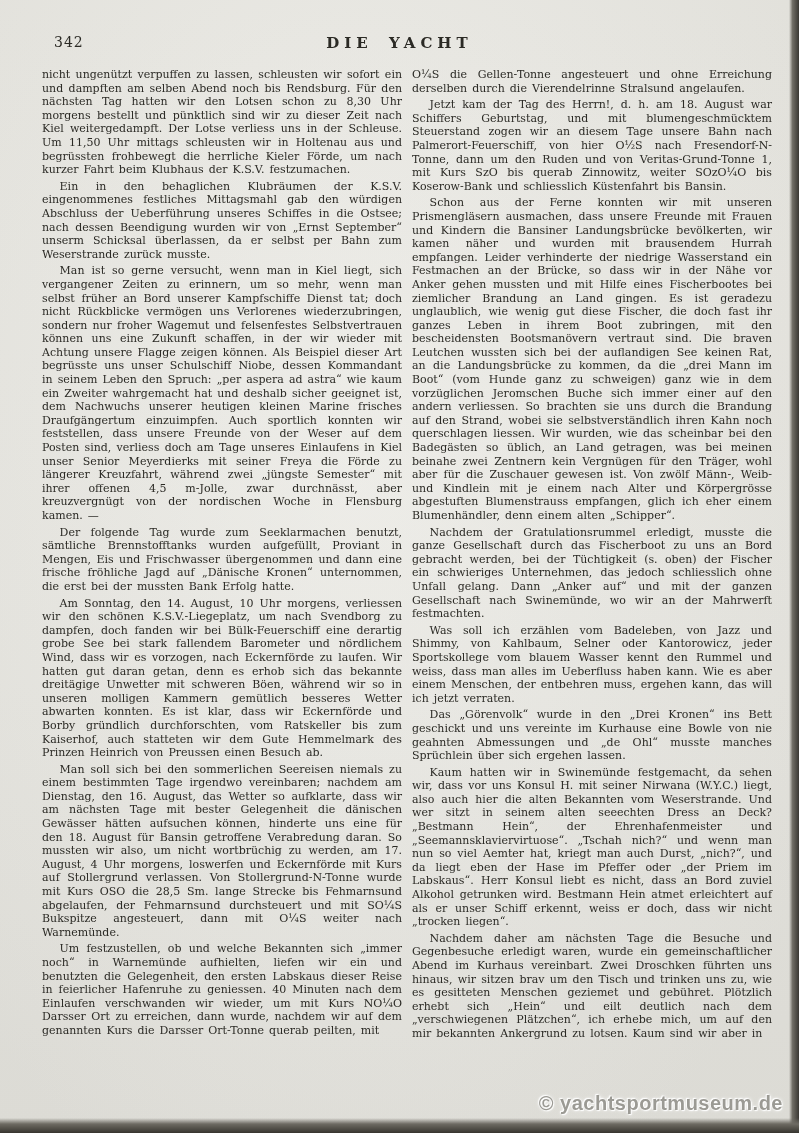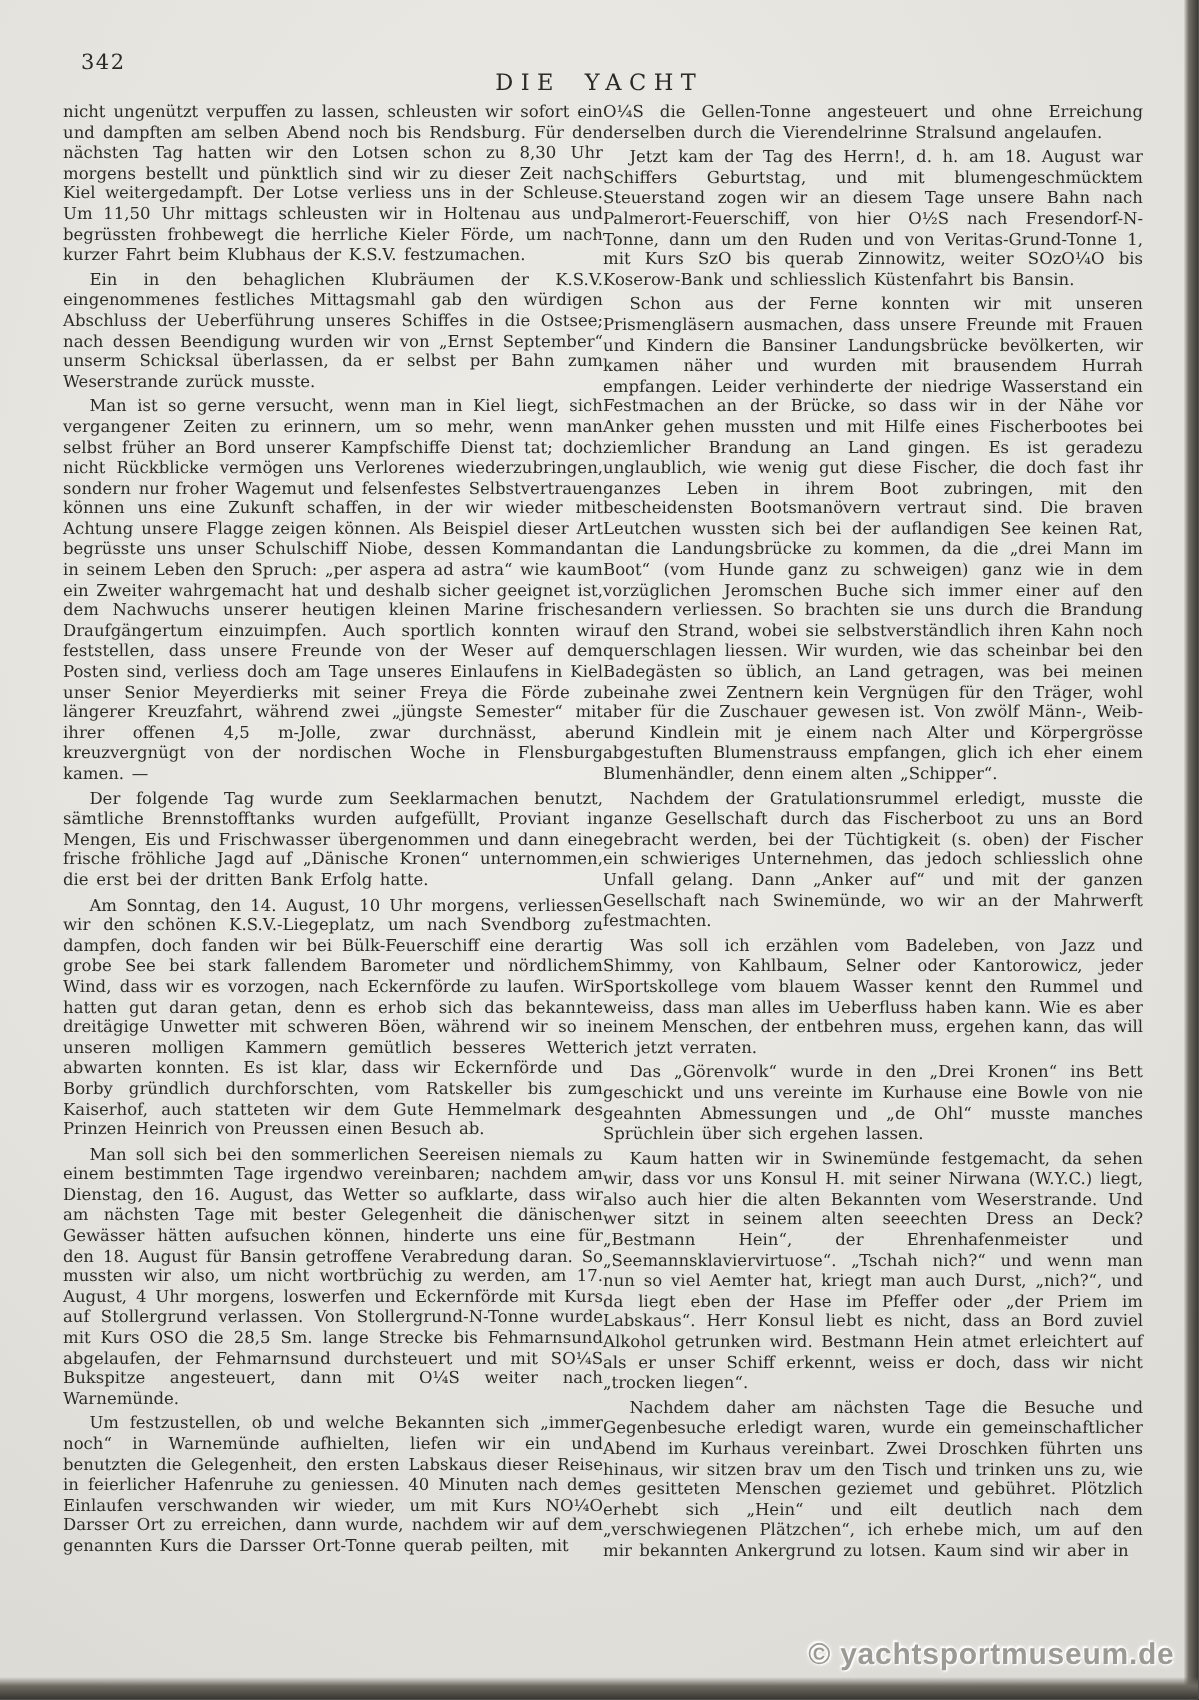--- a/index.html
+++ b/index.html
@@ -42,32 +42,34 @@
     position: absolute;
     left: 54px;
     top: 0;
     font-size: 14px;
     letter-spacing: 1px;
   }
   .journal-title {
     position: absolute;
     left: 0;
     width: 100%;
-    top: 12px;
+    top: 0;
     text-align: center;
     font-size: 15px;
     letter-spacing: 5px;
     word-spacing: 6px;
+    font-weight: bold;
   }
   .columns {
     position: absolute;
     top: 68px;
     left: 42px;
     width: 730px;
     display: flex;
+    gap: 10px;
   }
   .column {
     width: 360px;
     text-align: justify;
     font-size: 11px;
     line-height: 13.6px;
     word-spacing: 0.14em;
   }
   .column p {
     margin: 0 0 3px 0;
@@ -98,21 +100,21 @@
   <div class="page-header">
     <span class="page-number">342</span>
     <span class="journal-title">DIE YACHT</span>
   </div>
 
   <div class="columns">
     <div class="column">
         <p class="no-indent">nicht ungenützt verpuffen zu lassen, schleusten wir sofort ein und dampften am selben Abend noch bis Rendsburg. Für den nächsten Tag hatten wir den Lotsen schon zu 8,30 Uhr morgens bestellt und pünktlich sind wir zu dieser Zeit nach Kiel weitergedampft. Der Lotse verliess uns in der Schleuse. Um 11,50 Uhr mittags schleusten wir in Holtenau aus und begrüssten frohbewegt die herrliche Kieler Förde, um nach kurzer Fahrt beim Klubhaus der K.S.V. festzumachen.</p>
         <p>Ein in den behaglichen Klubräumen der K.S.V. eingenommenes festliches Mittagsmahl gab den würdigen Abschluss der Ueberführung unseres Schiffes in die Ostsee; nach dessen Beendigung wurden wir von „Ernst September“ unserm Schicksal überlassen, da er selbst per Bahn zum Weserstrande zurück musste.</p>
         <p>Man ist so gerne versucht, wenn man in Kiel liegt, sich vergangener Zeiten zu erinnern, um so mehr, wenn man selbst früher an Bord unserer Kampfschiffe Dienst tat; doch nicht Rückblicke vermögen uns Verlorenes wiederzubringen, sondern nur froher Wagemut und felsenfestes Selbstvertrauen können uns eine Zukunft schaffen, in der wir wieder mit Achtung unsere Flagge zeigen können. Als Beispiel dieser Art begrüsste uns unser Schulschiff Niobe, dessen Kommandant in seinem Leben den Spruch: „per aspera ad astra“ wie kaum ein Zweiter wahrgemacht hat und deshalb sicher geeignet ist, dem Nachwuchs unserer heutigen kleinen Marine frisches Draufgängertum einzuimpfen. Auch sportlich konnten wir feststellen, dass unsere Freunde von der Weser auf dem Posten sind, verliess doch am Tage unseres Einlaufens in Kiel unser Senior Meyerdierks mit seiner Freya die Förde zu längerer Kreuzfahrt, während zwei „jüngste Semester“ mit ihrer offenen 4,5 m-Jolle, zwar durchnässt, aber kreuzvergnügt von der nordischen Woche in Flensburg kamen. —</p>
-        <p>Der folgende Tag wurde zum Seeklarmachen benutzt, sämtliche Brennstofftanks wurden aufgefüllt, Proviant in Mengen, Eis und Frischwasser übergenommen und dann eine frische fröhliche Jagd auf „Dänische Kronen“ unternommen, die erst bei der dritten Bank Erfolg hatte.</p>
+        <p>Der folgende Tag wurde zum Seeklarmachen benutzt, sämtliche Brennstofftanks wurden aufgefüllt, Proviant in Mengen, Eis und Frischwasser übergenommen und dann eine frische fröhliche Jagd auf „Dänische Kronen“ unternommen, die erst bei der mussten Bank Erfolg hatte.</p>
         <p>Am Sonntag, den 14. August, 10 Uhr morgens, verliessen wir den schönen K.S.V.-Liegeplatz, um nach Svendborg zu dampfen, doch fanden wir bei Bülk-Feuerschiff eine derartig grobe See bei stark fallendem Barometer und nördlichem Wind, dass wir es vorzogen, nach Eckernförde zu laufen. Wir hatten gut daran getan, denn es erhob sich das bekannte dreitägige Unwetter mit schweren Böen, während wir so in unseren molligen Kammern gemütlich besseres Wetter abwarten konnten. Es ist klar, dass wir Eckernförde und Borby gründlich durchforschten, vom Ratskeller bis zum Kaiserhof, auch statteten wir dem Gute Hemmelmark des Prinzen Heinrich von Preussen einen Besuch ab.</p>
         <p>Man soll sich bei den sommerlichen Seereisen niemals zu einem bestimmten Tage irgendwo vereinbaren; nachdem am Dienstag, den 16. August, das Wetter so aufklarte, dass wir am nächsten Tage mit bester Gelegenheit die dänischen Gewässer hätten aufsuchen können, hinderte uns eine für den 18. August für Bansin getroffene Verabredung daran. So mussten wir also, um nicht wortbrüchig zu werden, am 17. August, 4 Uhr morgens, loswerfen und Eckernförde mit Kurs auf Stollergrund verlassen. Von Stollergrund-N-Tonne wurde mit Kurs OSO die 28,5 Sm. lange Strecke bis Fehmarnsund abgelaufen, der Fehmarnsund durchsteuert und mit SO¼S Bukspitze angesteuert, dann mit O¼S weiter nach Warnemünde.</p>
         <p>Um festzustellen, ob und welche Bekannten sich „immer noch“ in Warnemünde aufhielten, liefen wir ein und benutzten die Gelegenheit, den ersten Labskaus dieser Reise in feierlicher Hafenruhe zu geniessen. 40 Minuten nach dem Einlaufen verschwanden wir wieder, um mit Kurs NO¼O Darsser Ort zu erreichen, dann wurde, nachdem wir auf dem genannten Kurs die Darsser Ort-Tonne querab peilten, mit</p>
       </div>
     <div class="column">
         <p class="no-indent">O¼S die Gellen-Tonne angesteuert und ohne Erreichung derselben durch die Vierendelrinne Stralsund angelaufen.</p>
         <p>Jetzt kam der Tag des Herrn!, d. h. am 18. August war Schiffers Geburtstag, und mit blumengeschmücktem Steuerstand zogen wir an diesem Tage unsere Bahn nach Palmerort-Feuerschiff, von hier O½S nach Fresendorf-N-Tonne, dann um den Ruden und von Veritas-Grund-Tonne 1, mit Kurs SzO bis querab Zinnowitz, weiter SOzO¼O bis Koserow-Bank und schliesslich Küstenfahrt bis Bansin.</p>
         <p>Schon aus der Ferne konnten wir mit unseren Prismengläsern ausmachen, dass unsere Freunde mit Frauen und Kindern die Bansiner Landungsbrücke bevölkerten, wir kamen näher und wurden mit brausendem Hurrah empfangen. Leider verhinderte der niedrige Wasserstand ein Festmachen an der Brücke, so dass wir in der Nähe vor Anker gehen mussten und mit Hilfe eines Fischerbootes bei ziemlicher Brandung an Land gingen. Es ist geradezu unglaublich, wie wenig gut diese Fischer, die doch fast ihr ganzes Leben in ihrem Boot zubringen, mit den bescheidensten Bootsmanövern vertraut sind. Die braven Leutchen wussten sich bei der auflandigen See keinen Rat, an die Landungsbrücke zu kommen, da die „drei Mann im Boot“ (vom Hunde ganz zu schweigen) ganz wie in dem vorzüglichen Jeromschen Buche sich immer einer auf den andern verliessen. So brachten sie uns durch die Brandung auf den Strand, wobei sie selbstverständlich ihren Kahn noch querschlagen liessen. Wir wurden, wie das scheinbar bei den Badegästen so üblich, an Land getragen, was bei meinen beinahe zwei Zentnern kein Vergnügen für den Träger, wohl aber für die Zuschauer gewesen ist. Von zwölf Männ-, Weib- und Kindlein mit je einem nach Alter und Körpergrösse abgestuften Blumenstrauss empfangen, glich ich eher einem Blumenhändler, denn einem alten „Schipper“.</p>
         <p>Nachdem der Gratulationsrummel erledigt, musste die ganze Gesellschaft durch das Fischerboot zu uns an Bord gebracht werden, bei der Tüchtigkeit (s. oben) der Fischer ein schwieriges Unternehmen, das jedoch schliesslich ohne Unfall gelang. Dann „Anker auf“ und mit der ganzen Gesellschaft nach Swinemünde, wo wir an der Mahrwerft festmachten.</p>
         <p>Was soll ich erzählen vom Badeleben, von Jazz und Shimmy, von Kahlbaum, Selner oder Kantorowicz, jeder Sportskollege vom blauem Wasser kennt den Rummel und weiss, dass man alles im Ueberfluss haben kann. Wie es aber einem Menschen, der entbehren muss, ergehen kann, das will ich jetzt verraten.</p>

